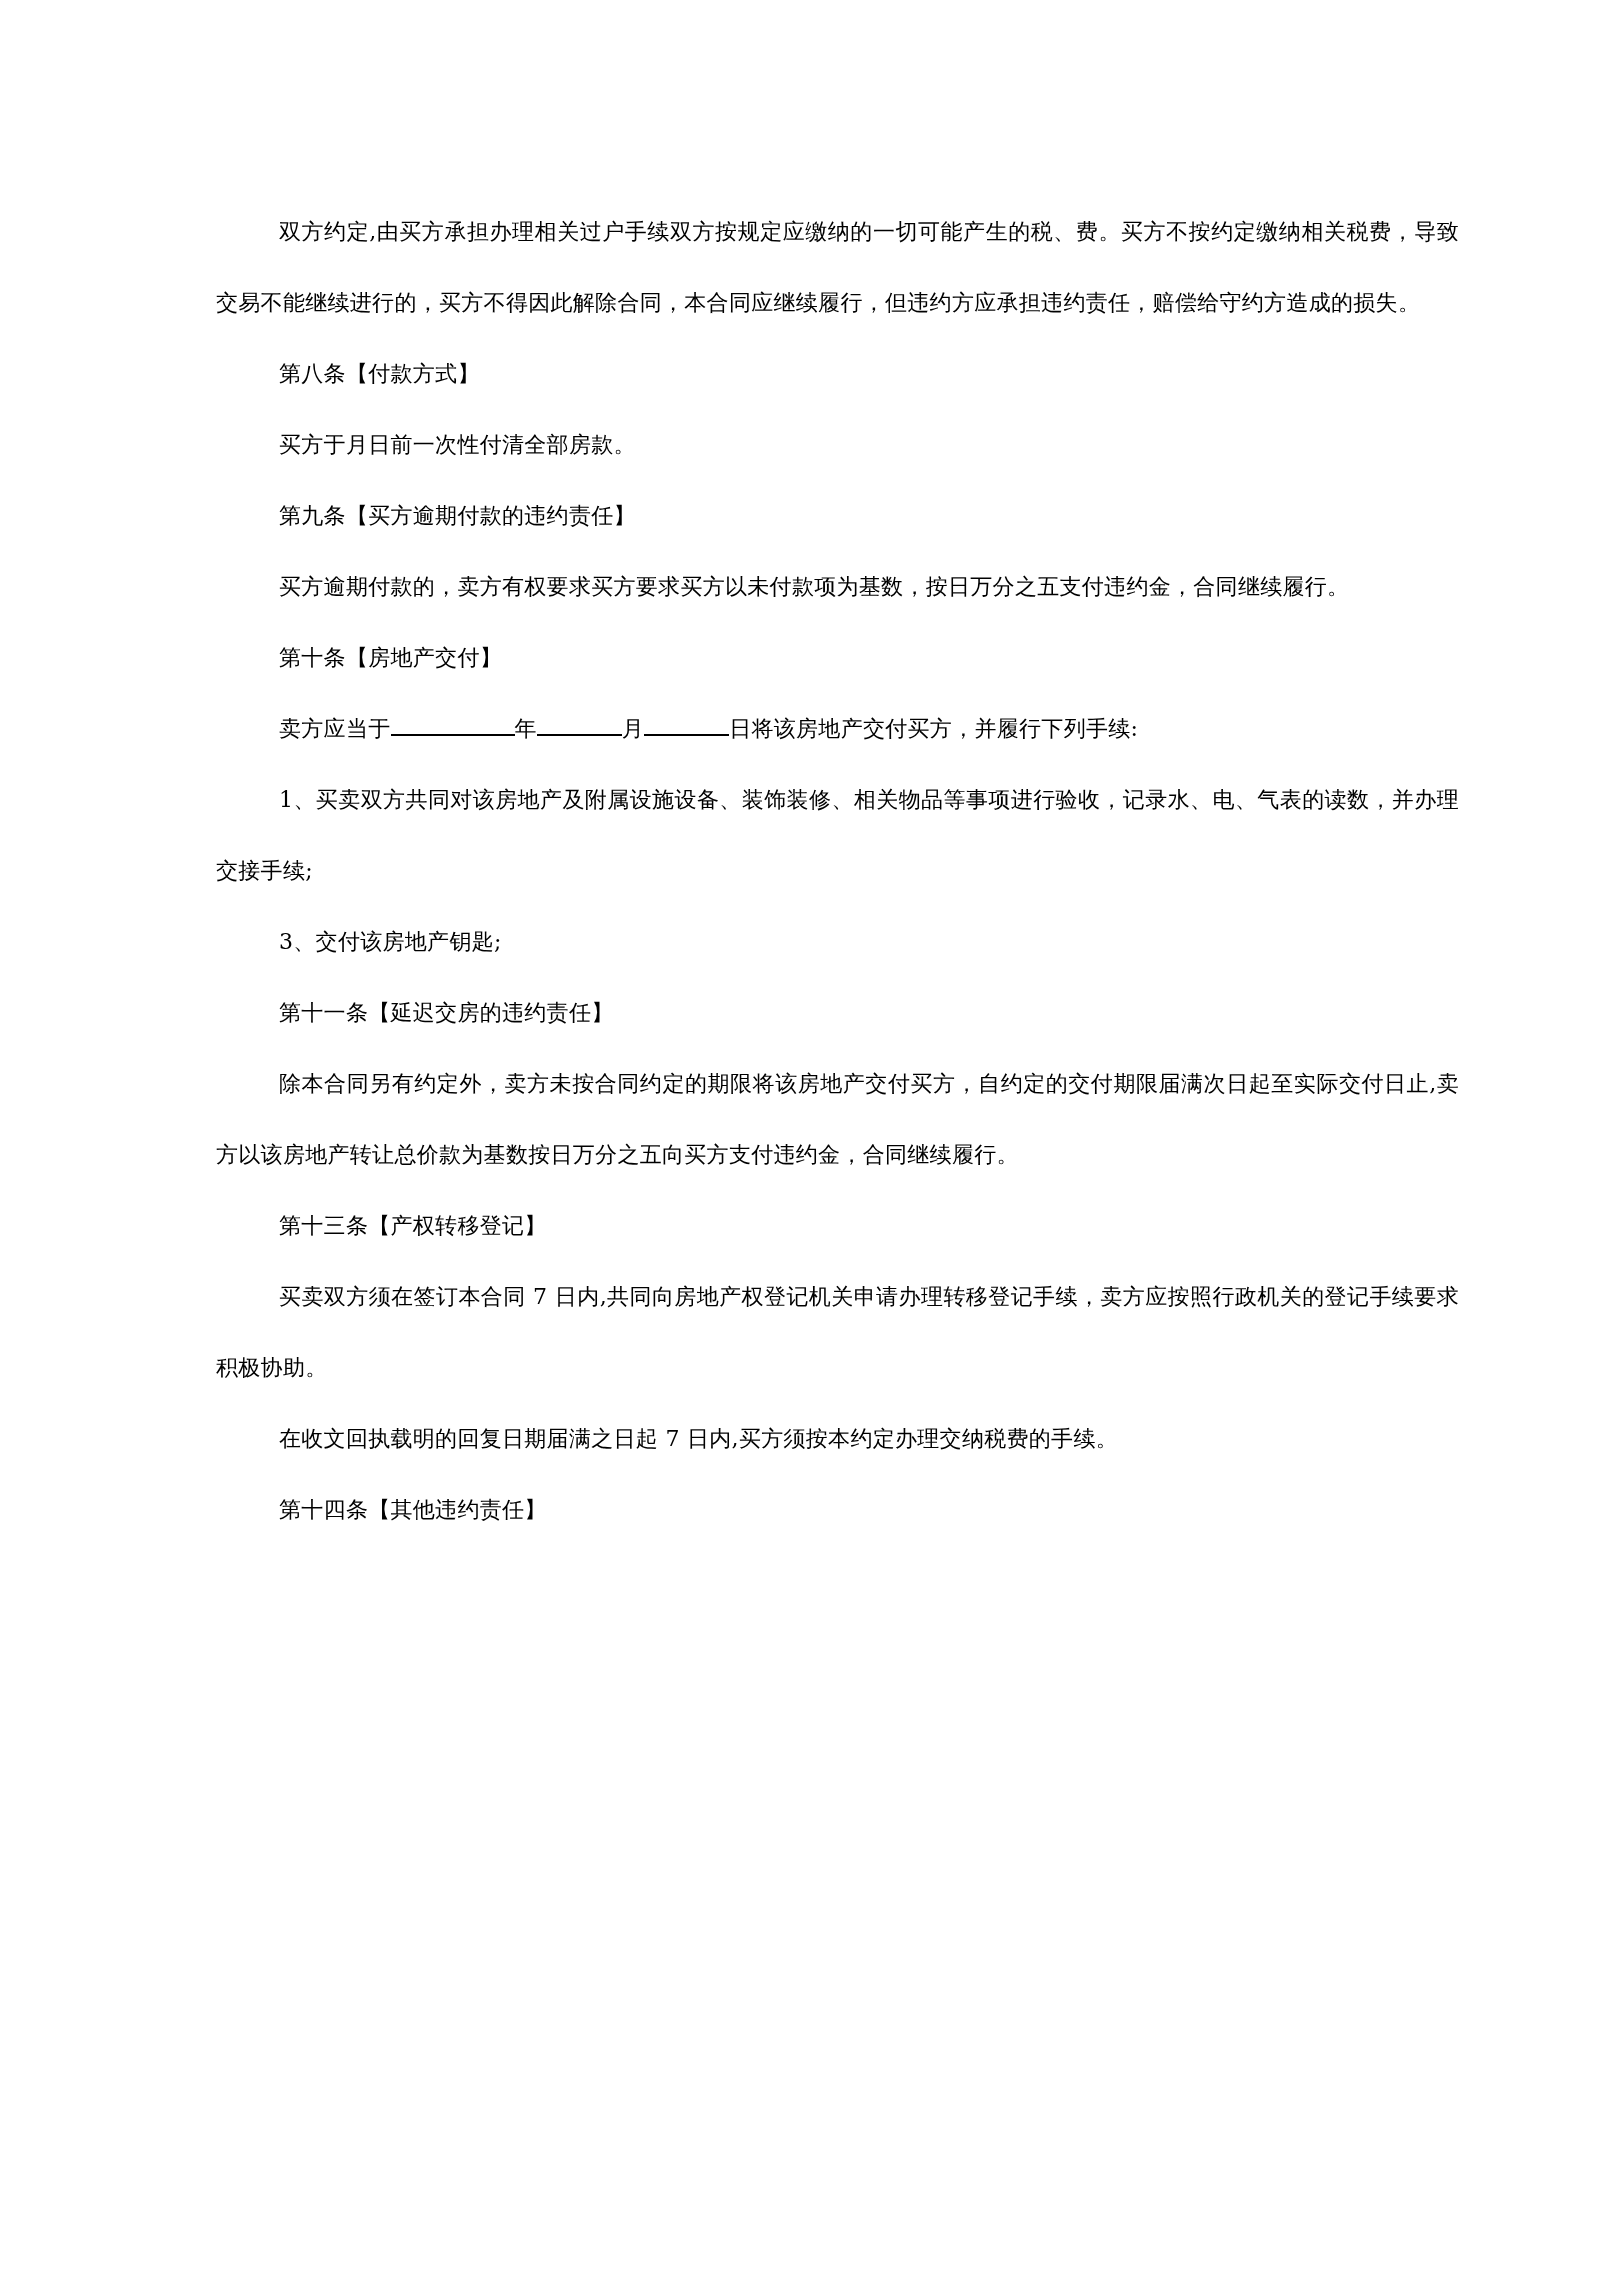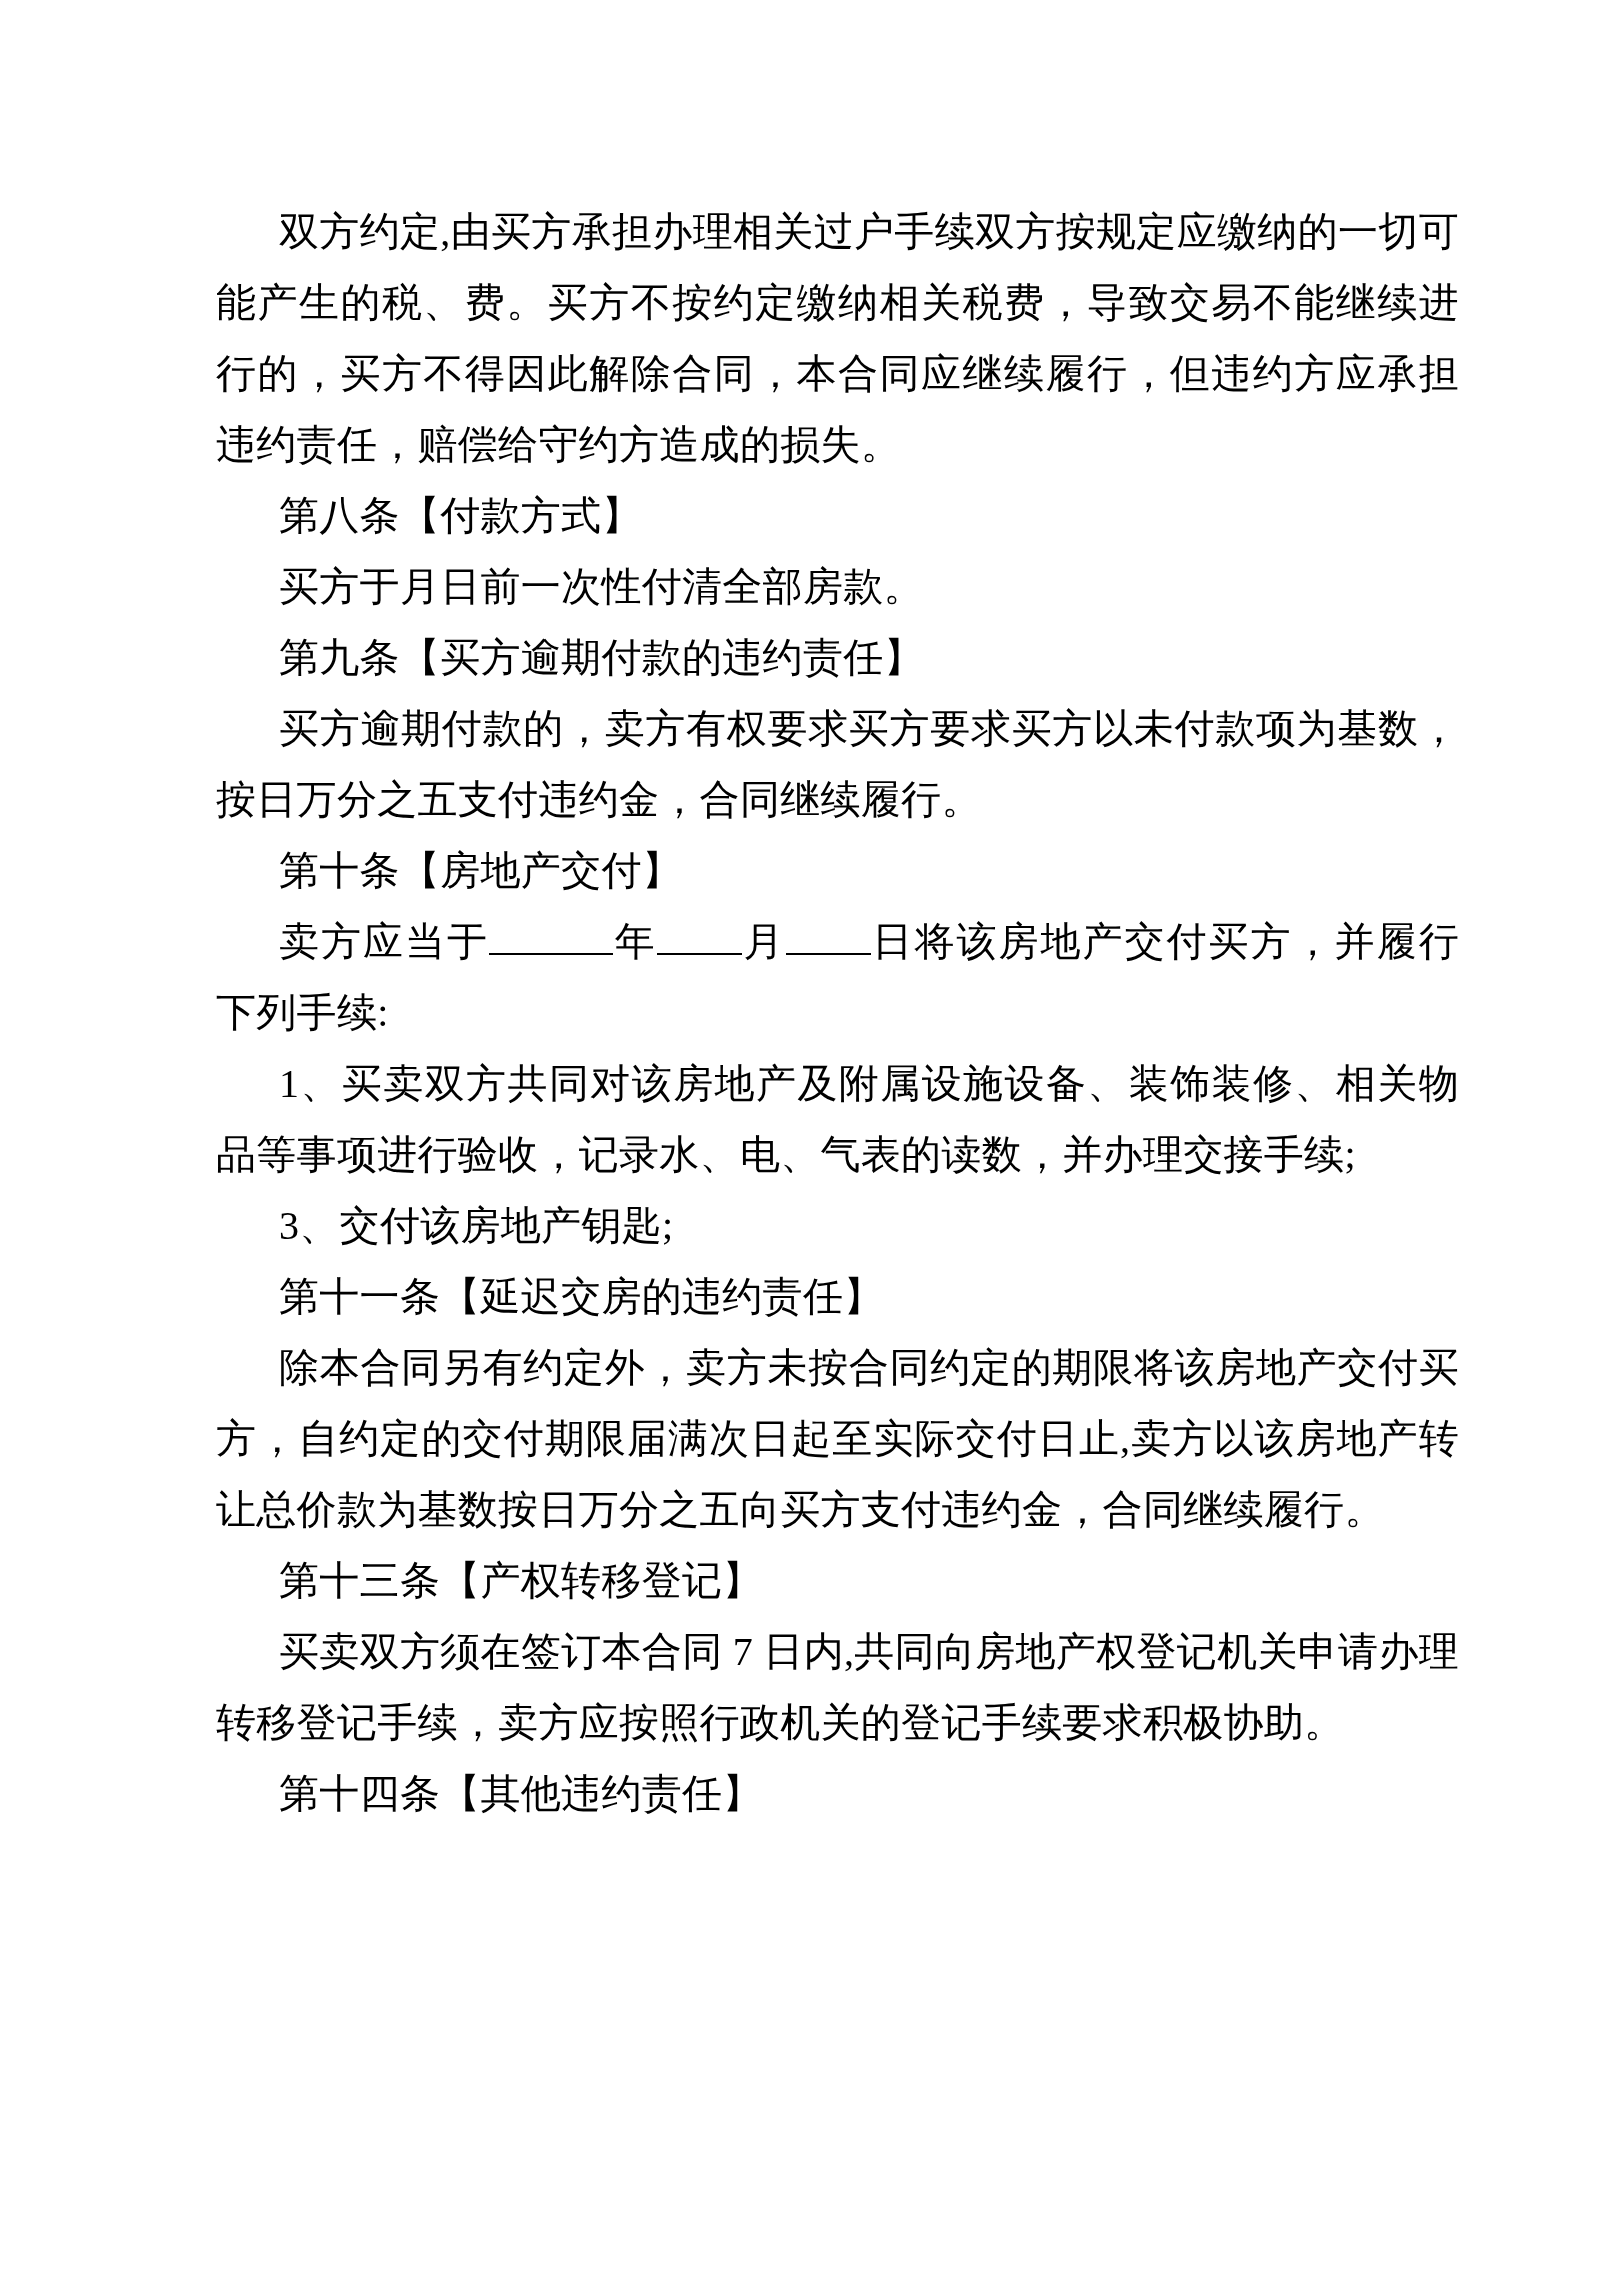--- a/index.html
+++ b/index.html
@@ -15,26 +15,25 @@
     padding: 196px 164px 0 216px;
     position: relative;
     font-family: "DejaVu Serif", "Liberation Serif", serif;
     color: #000000;
   }
   .doc-body {
     width: 1243px;
   }
   p {
     margin: 0 0 0 0;
-    font-size: 40px;
+    font-size: 22px;
     line-height: 71px;
     text-align: justify;
     text-justify: inter-ideograph;
     letter-spacing: 0.3px;
-    font-family: Liberation Serif, serif;
   }
   p.indent {
     text-indent: 63px;
   }
   .blank-line {
     display: inline-block;
     border-bottom: 2px solid #000;
     vertical-align: baseline;
   }
   .b1 { width: 124px; }
@@ -68,18 +67,19 @@
     <p class="indent">第十一条【延迟交房的违约责任】</p>
 
     <p class="indent">除本合同另有约定外，卖方未按合同约定的期限将该房地产交付买方，自约定的交付期限届满次日起至实际交付日止,卖方以该房地产转让总价款为基数按日万分之五向买方支付违约金，合同继续履行。</p>
 
 
 
     <p class="indent">第十三条【产权转移登记】</p>
 
     <p class="indent">买卖双方须在签订本合同 7 日内,共同向房地产权登记机关申请办理转移登记手续，卖方应按照行政机关的登记手续要求积极协助。</p>
 
+    <p class="indent">在收文回执载明的回复日期届满之日起 7 日内,买方须按本约定办理交纳税费的手续。</p>
 
     <p class="indent">第十四条【其他违约责任】</p>
 
   </div>
 </div>
 
 
 </body></html>

